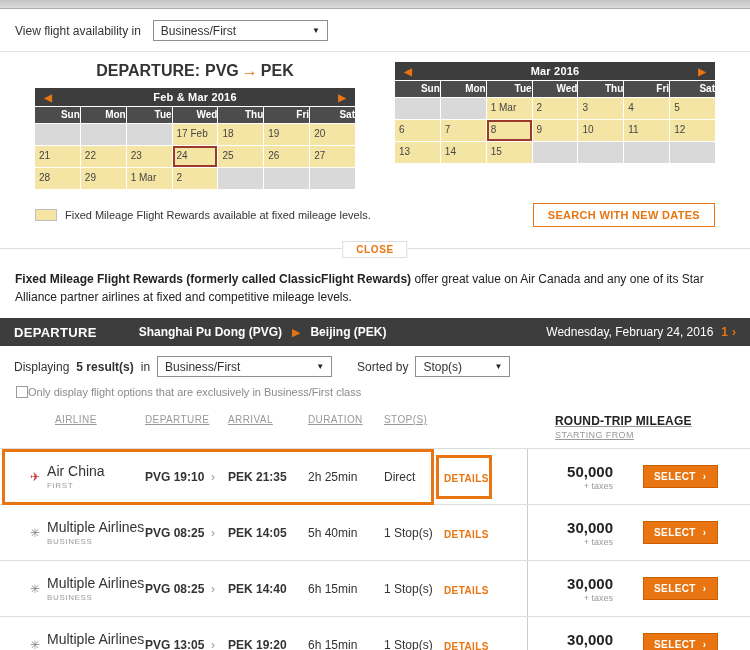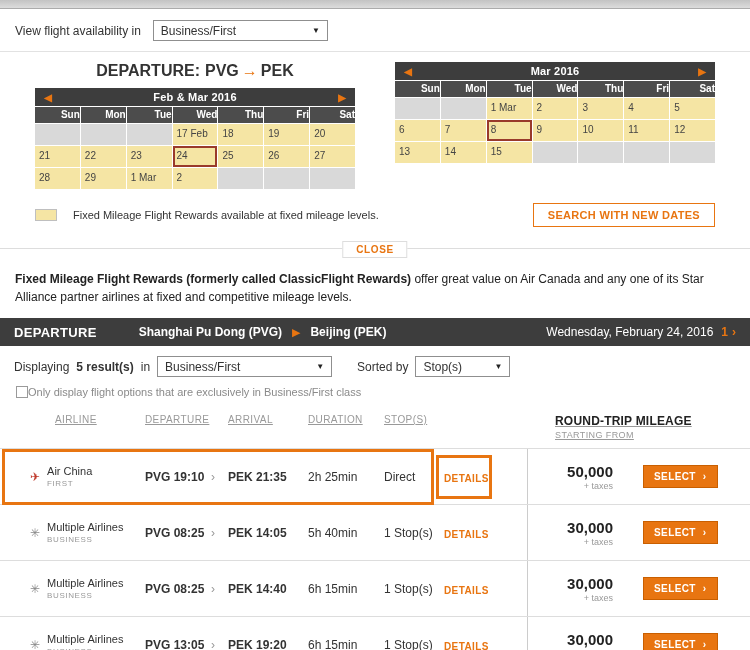--- a/index.html
+++ b/index.html
@@ -21,21 +21,21 @@
   .month-bar .nav { color:#e87511; width:26px; text-align:center; font-size:10px; cursor:pointer; }
   .month-bar .mtitle { flex:1; text-align:center; letter-spacing:0.2px; }
   .cal-grid { display:grid; grid-template-columns:repeat(7,1fr); gap:1px; background:#fff; }
   .cal-dow { background:#4c4c4c; color:#fff; font-size:10px; font-weight:bold; text-align:right; padding:2px 0 3px; }
   .cal-cell { height:21px; font-size:10px; color:#444; padding:4px 0 0 4px; }
   .cal-cell.available { background:#f5e5a4; cursor:pointer; }
   .cal-cell.empty { background:#d9d9d9; }
   .cal-cell.selected { background:#f5e5a4; box-shadow:inset 0 0 0 2px #993a2b; cursor:pointer; }
 
   .legend-row { display:flex; align-items:center; justify-content:space-between; padding:14px 35px 0 35px; }
-  .legend { display:flex; align-items:center; gap:16px; font-size:11px; color:#333; }
+  .legend { display:flex; align-items:center; gap:8px; font-size:11px; color:#333; }
   .legend-swatch { width:22px; height:12px; background:#f5e5a4; border:1px solid #bfbfbf; display:inline-block; }
   .search-btn { border:1px solid #e87511; color:#e87511; background:#fff; font-size:11px; font-weight:bold; padding:5px 14px; letter-spacing:0.3px; cursor:pointer; font-family:inherit; }
 
   .close-row { position:relative; margin-top:13px; height:18px; }
   .close-row .line { position:absolute; left:0; right:0; top:8px; border-top:1px solid #ddd; }
   .close-tab { position:absolute; left:50%; transform:translateX(-50%); top:1px; background:#fff; border:1px solid #ddd; color:#e87511; font-size:10px; font-weight:bold; padding:2px 13px; letter-spacing:0.6px; cursor:pointer; }
 
   .description { padding:12px 18px 0 15px; font-size:12px; line-height:1.5; color:#222; }
 
   .dep-bar { margin-top:12px; background:#3d3d3d; color:#fff; height:28px; display:flex; align-items:center; padding:0 14px; font-size:12px; }
@@ -60,21 +60,21 @@
   .h-arr { width:80px; }
   .h-dur { width:76px; }
   .h-stops { width:60px; }
   .h-mileage { margin-left:83px; padding-left:28px; }
   .hm-main { display:block; font-size:12px; font-weight:bold; color:#222; letter-spacing:0.2px; }
   .hm-sub { display:block; font-size:9px; color:#999; margin-top:2px; }
 
   .frow { display:flex; align-items:center; height:56px; border-bottom:1px solid #ddd; position:relative; }
   .c-airline { width:145px; padding-left:30px; display:flex; align-items:center; gap:7px; }
   .logo { font-size:12px; }
-  .a-name { font-size:11px; color:#333; display:block; }
+  .a-name { font-size:14px; color:#333; display:block; }
   .a-cabin { font-size:8px; color:#999; letter-spacing:0.6px; display:block; margin-top:2px; }
   .c-dep { width:66px; font-weight:bold; font-size:12px; }
   .c-arrow { width:17px; color:#999; font-size:12px; }
   .c-arr { width:80px; font-weight:bold; font-size:12px; }
   .c-dur { width:76px; font-size:12px; }
   .c-stops { width:60px; font-size:12px; }
   .c-details { width:83px; position:relative; }
   .details-link { color:#e87511; font-size:10px; font-weight:bold; letter-spacing:0.4px; cursor:pointer; text-decoration:none; }
   .c-mileage { width:106px; border-left:1px solid #ccc; align-self:stretch; display:flex; flex-direction:column; justify-content:center; align-items:flex-end; padding-right:20px; }
   .m-val { font-size:15px; font-weight:bold; color:#222; }

